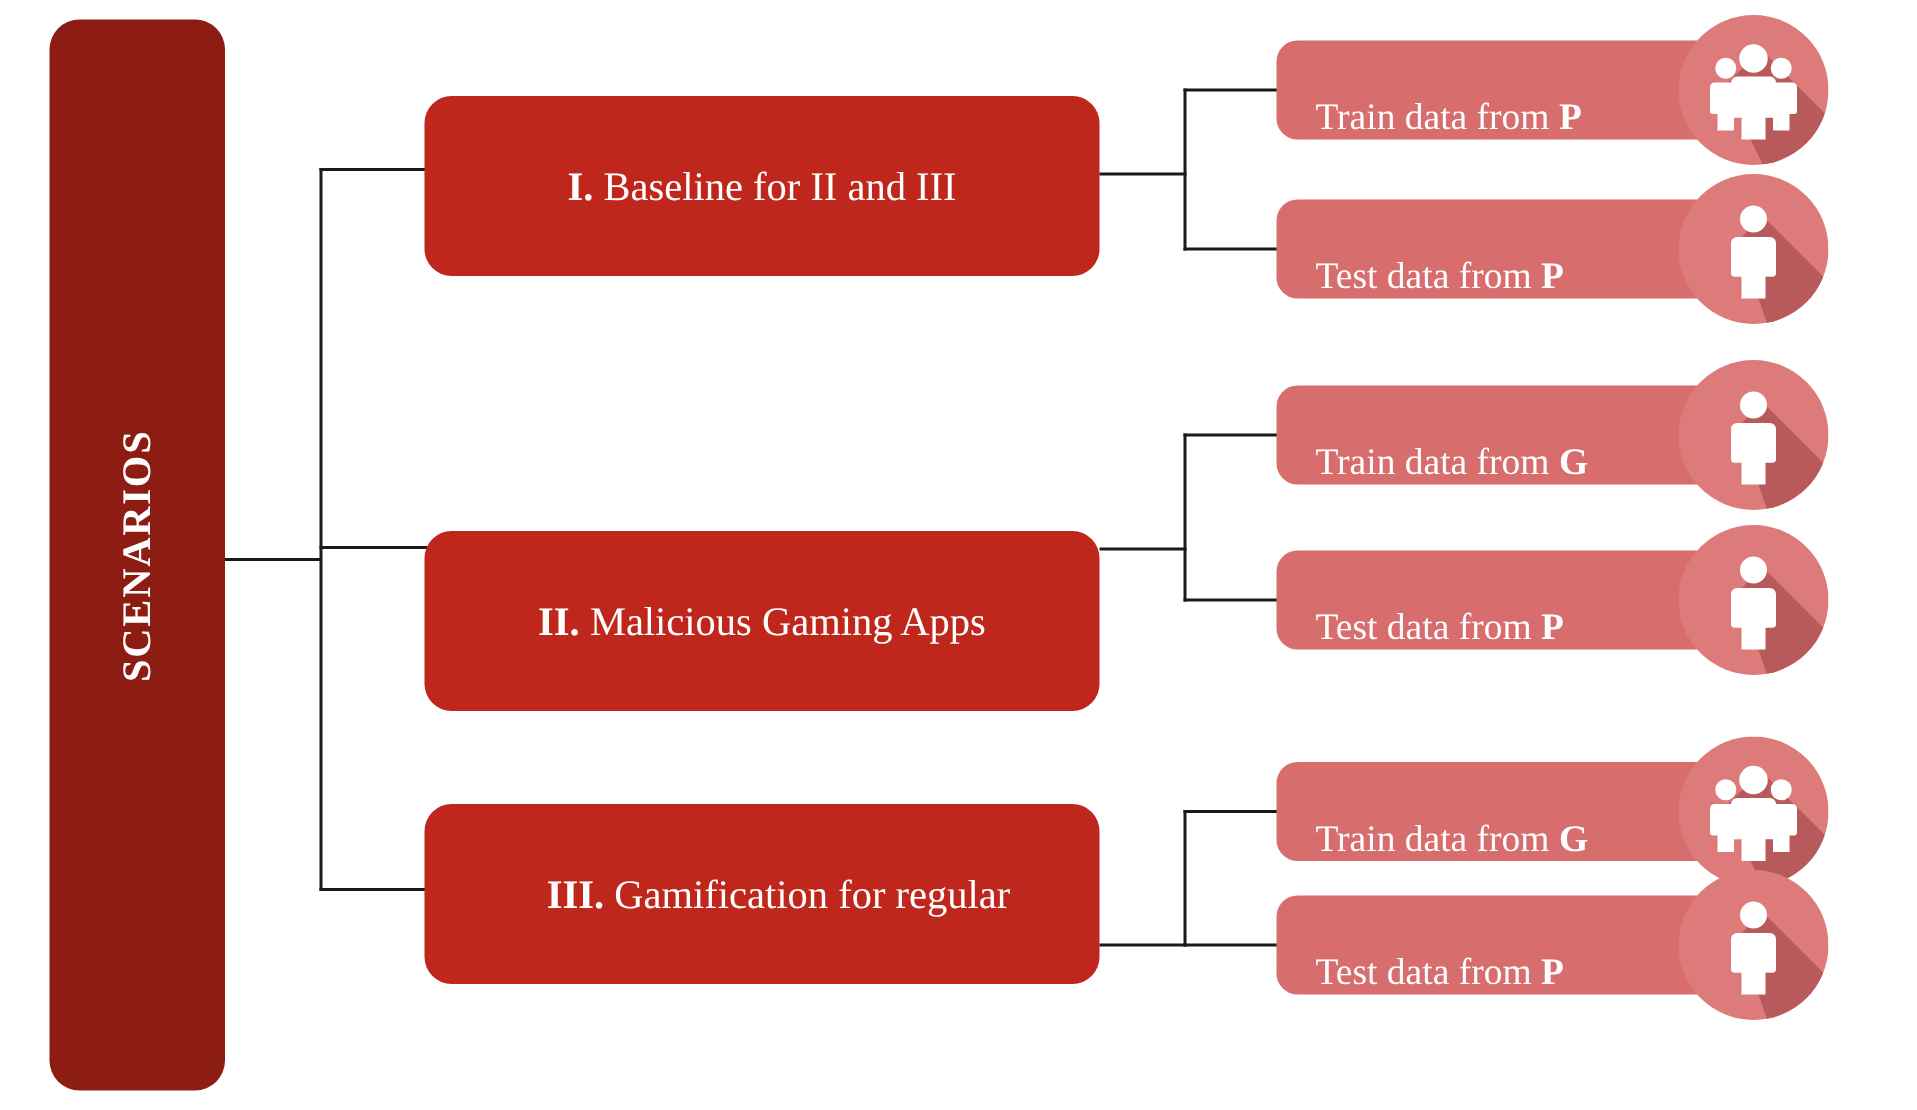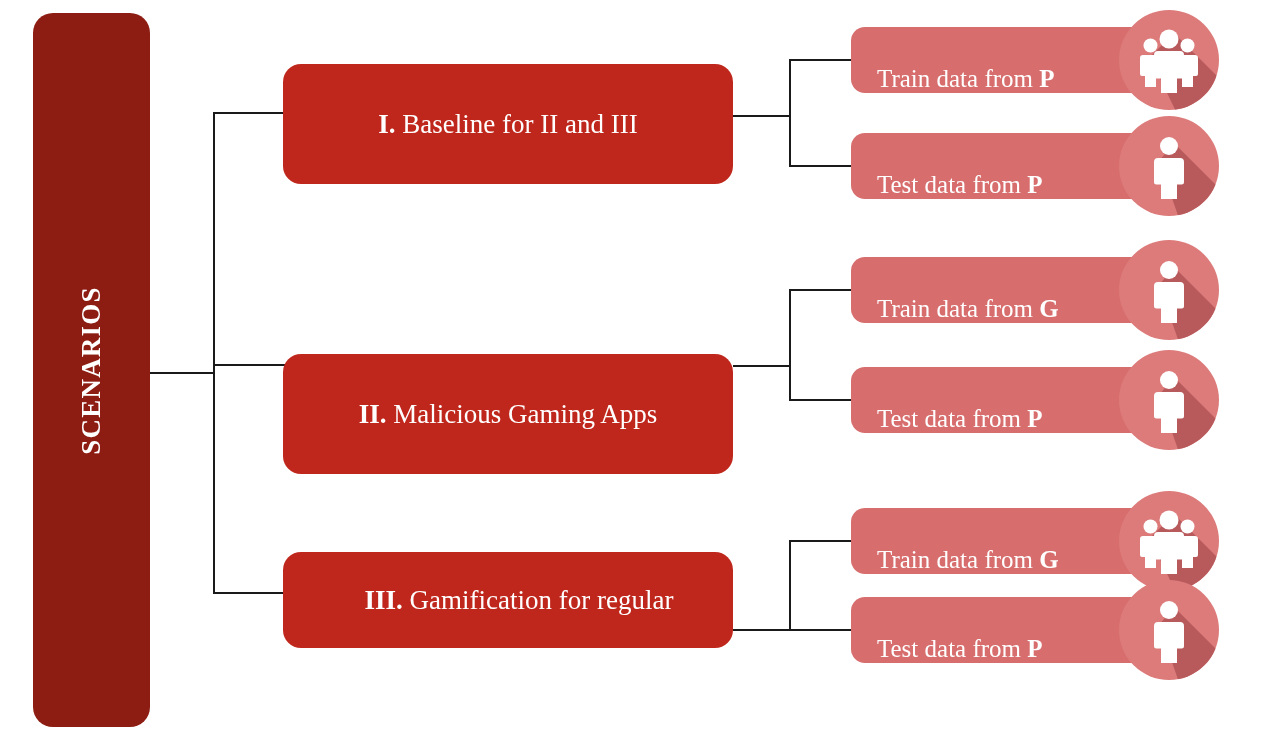--- a/index.html
+++ b/index.html
@@ -61,21 +61,21 @@
   .scenario-text {
     font-size: 27px;
     line-height: 1.28;
     font-family: "Liberation Serif", "DejaVu Serif", serif;
   }
   .scenario-text .numeral {
     font-weight: bold;
   }
   #scenario-box-1 { left: 283px; top: 64px;  height: 120px; align-items: center; }
   #scenario-box-2 { left: 283px; top: 306px; height: 120px; margin-top: 48px; }
-  #scenario-box-3 { left: 283px; top: 552px; height: 96px; padding-left: 40px; }
+  #scenario-box-3 { left: 283px; top: 536px; height: 120px; padding-left: 40px; }
 
   
   .leaf {
     position: absolute;
     width: 322px;
     height: 66px;
   }
   .leaf-pill {
     position: absolute;
     left: 0;

